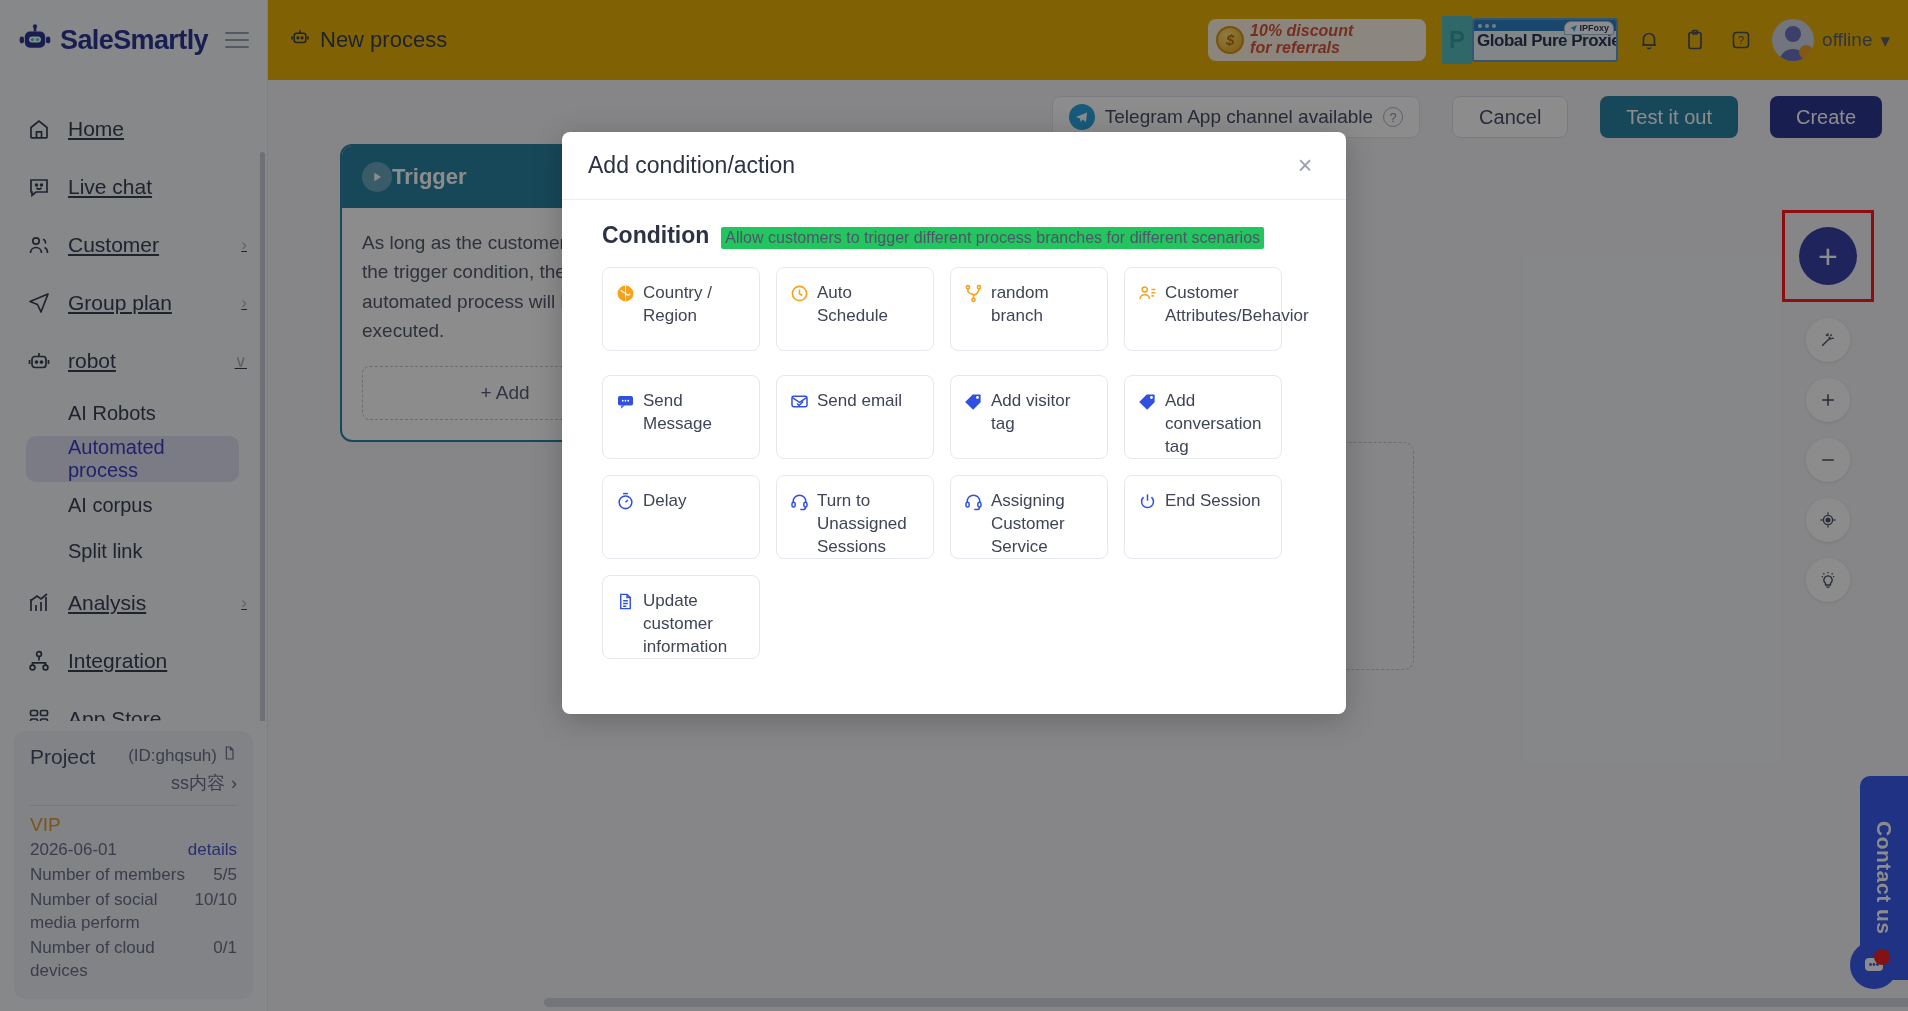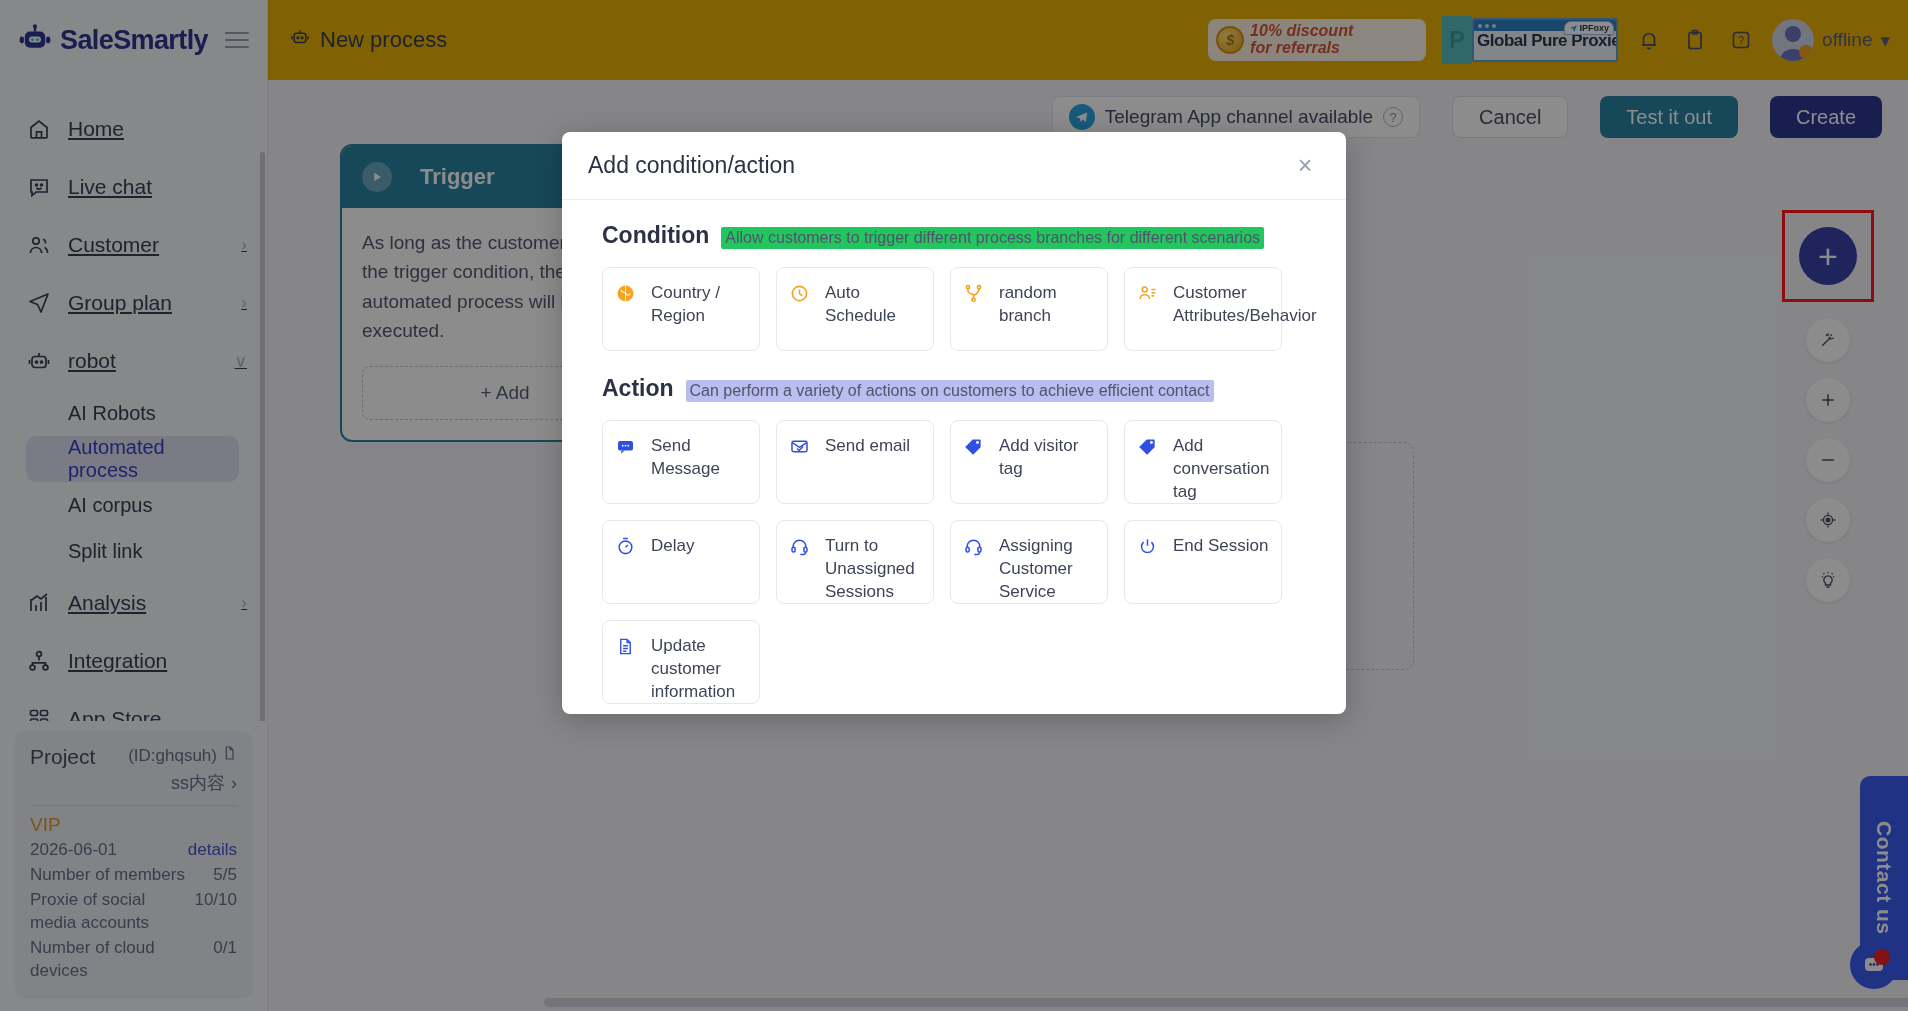--- a/index.html
+++ b/index.html
@@ -106,21 +106,21 @@
   .btn-cancel { background: #fff; border: 1px solid #dcdfe9; color: #4a5066; }
   .btn-test { background: #2a83a3; color: #fff; }
   .btn-create { background: #2f3794; color: #fff; }
 
   
   .trigger-node {
     position: absolute; left: 72px; top: 64px; width: 330px;
     border: 2px solid #2a83a3; border-radius: 12px; background: #fff; overflow: hidden;
   }
   .trigger-head {
-    height: 62px; background: #2a83a3; color: #fff; display: flex; align-items: center; gap: 28px;
+    height: 62px; background: #2a83a3; color: #fff; display: flex; align-items: center; gap: 0;
     padding: 0 20px; font-size: 22px; font-weight: bold;
   }
   .play-circle { width: 30px; height: 30px; border-radius: 50%; background: rgba(255,255,255,.3); display:flex;align-items:center;justify-content:center; }
   .trigger-body { padding: 20px; font-size: 19px; color: #555b6e; line-height: 1.55; }
   .add-dash {
     margin-top: 20px; height: 54px; border: 1px dashed #c3c7d6; border-radius: 8px;
     display: flex; align-items: center; justify-content: center; color: #5a6078; font-size: 19px;
   }
   .ghost-node {
     position: absolute; left: 876px; top: 362px; width: 270px; height: 228px;
@@ -178,21 +178,21 @@
   .sec-desc { font-size: 16px; color: #4f5568; padding: 2px 4px; border-radius: 2px; }
   .hl-orange { background: #22c55e; }
   .hl-blue { background: #b9bdf0; }
 
   .grid { display: grid; grid-template-columns: repeat(4, 158px); gap: 16px; }
   .card {
     height: 84px; border: 1px solid #e6e8ef; border-radius: 8px; background: #fff;
     padding: 14px 12px; display: flex; gap: 8px; cursor: pointer;
   }
   .card .cico { flex: 0 0 20px; width: 20px; height: 20px; display: flex; align-items: center; justify-content: center; margin-top: 1px; }
-  .card .clabel { font-size: 17px; color: #3f4557; line-height: 1.35; margin-left: 8px; }
+  .card .clabel { font-size: 17px; color: #3f4557; line-height: 1.35; }
   .sec-gap { height: 24px; }
   .row-gap { height: 16px; }
 </style>
 </head>
 <body>
 
 <div id="app">
 
   <div class="sidebar">
     <div class="brand">
@@ -346,21 +346,21 @@
       <div class="pb-vip">VIP</div>
       <div class="pb-line">
         <span class="k">2026-06-01</span>
         <span class="pb-link">details</span>
       </div>
       <div class="pb-line">
         <span class="k">Number of members</span>
         <span class="v">5/5</span>
       </div>
       <div class="pb-line">
-        <span class="k">Proxie of social media accounts</span>
+        <span class="k">Number of social media perform</span>
         <span class="v">10/10</span>
       </div>
       <div class="pb-line">
         <span class="k">Number of cloud devices</span>
         <span class="v">0/1</span>
       </div>
     </div>
   </div>
 
   <div class="topbar">
@@ -574,24 +574,20 @@
                 <path d="M2.5 19c0-3.3 2.6-5.5 6-5.5s6 2.2 6 5.5"></path>
                 <path d="M17 7h5M17 11h5M17 15h3"></path>
               </svg>
           </span>
           <span class="clabel">Customer Attributes/Behavior</span>
         </div>
       </div>
 
       <div class="sec-gap"></div>
 
-      <div class="sec-head">
-        <span class="sec-title">Action</span>
-        <span class="sec-desc hl-blue">Can perform a variety of actions on customers to achieve efficient contact</span>
-      </div>
 
       <div class="grid">
         <div class="card">
           <span class="cico">
             <svg viewBox="0 0 24 24" width="19" height="19" fill="#3050e0">
                 <rect x="2.5" y="5" width="19" height="12" rx="2.5"></rect>
                 <path d="M7 17 6 21l5-4z"></path>
                 <circle cx="8.5" cy="11" r="1.1" fill="#fff"></circle>
                 <circle cx="12" cy="11" r="1.1" fill="#fff"></circle>
                 <circle cx="15.5" cy="11" r="1.1" fill="#fff"></circle>

